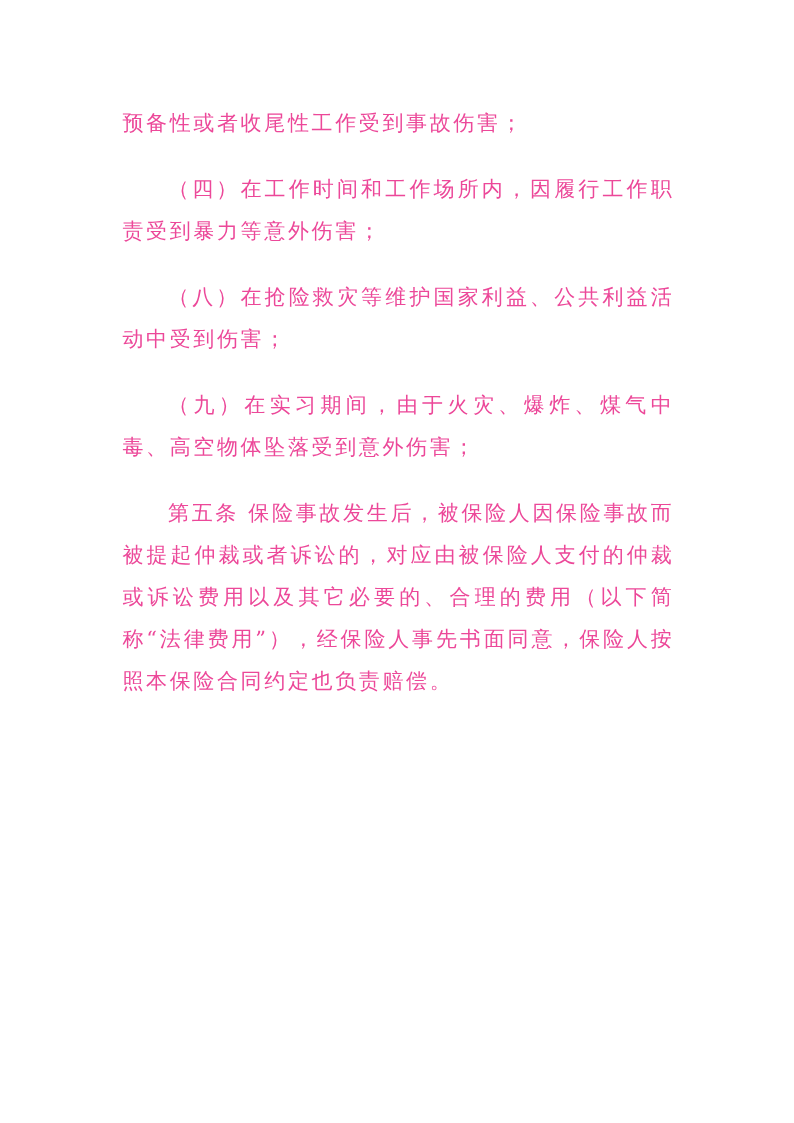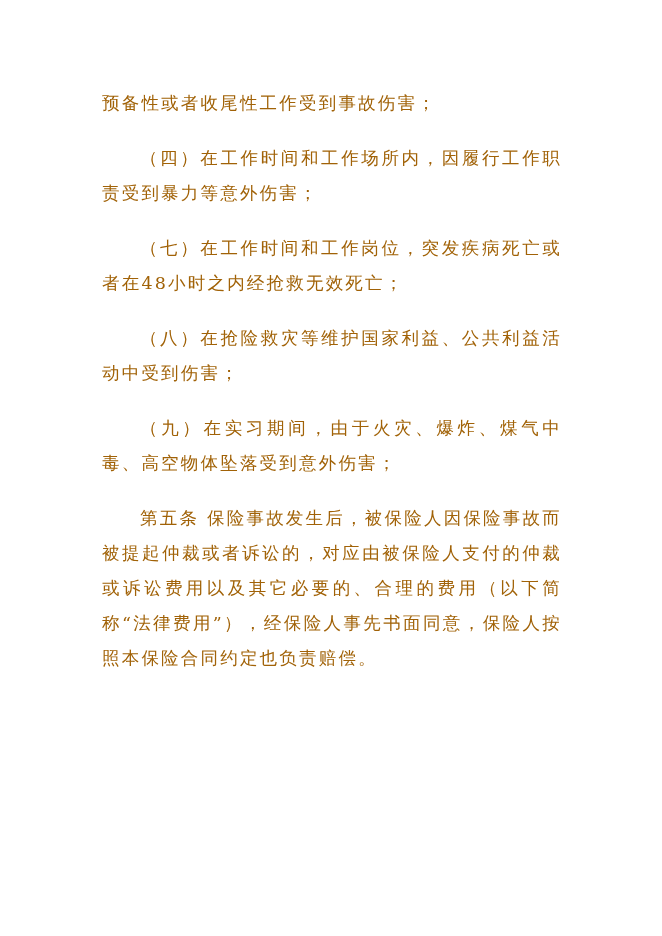--- a/index.html
+++ b/index.html
@@ -1,28 +1,27 @@
 <!DOCTYPE html>
 <html><head>
 <meta charset="utf-8">
 <style>
   html, body { margin: 0; padding: 0; background: #ffffff; }
   body { width: 662px; height: 936px; position: relative; overflow: hidden; }
   .page {
     position: absolute; left: 102px; top: 86px; width: 460px;
     font-family: "DejaVu Serif", "Liberation Serif", serif;
-    font-size: 17.5px; color: #a16207; letter-spacing: 2.2px;
+    font-size: 17.5px; color: #ec4899; letter-spacing: 2.2px;
   }
   .para { margin: 0; line-height: 35px; text-align: justify; }
   .para.indent { text-indent: 38px; }
   .gap { margin-top: 20px; }
 </style>
 </head>
 <body>
 
 <div class="page">
   <p class="para">预备性或者收尾性工作受到事故伤害；</p>
   <p class="para indent gap">（四）在工作时间和工作场所内，因履行工作职责受到暴力等意外伤害；</p>
-  <p class="para indent gap">（七）在工作时间和工作岗位，突发疾病死亡或者在48小时之内经抢救无效死亡；</p>
   <p class="para indent gap">（八）在抢险救灾等维护国家利益、公共利益活动中受到伤害；</p>
   <p class="para indent gap">（九）在实习期间，由于火灾、爆炸、煤气中毒、高空物体坠落受到意外伤害；</p>
   <p class="para indent gap">第五条 保险事故发生后，被保险人因保险事故而被提起仲裁或者诉讼的，对应由被保险人支付的仲裁或诉讼费用以及其它必要的、合理的费用（以下简称“法律费用”），经保险人事先书面同意，保险人按照本保险合同约定也负责赔偿。</p>
 </div>
 
 </body></html>

